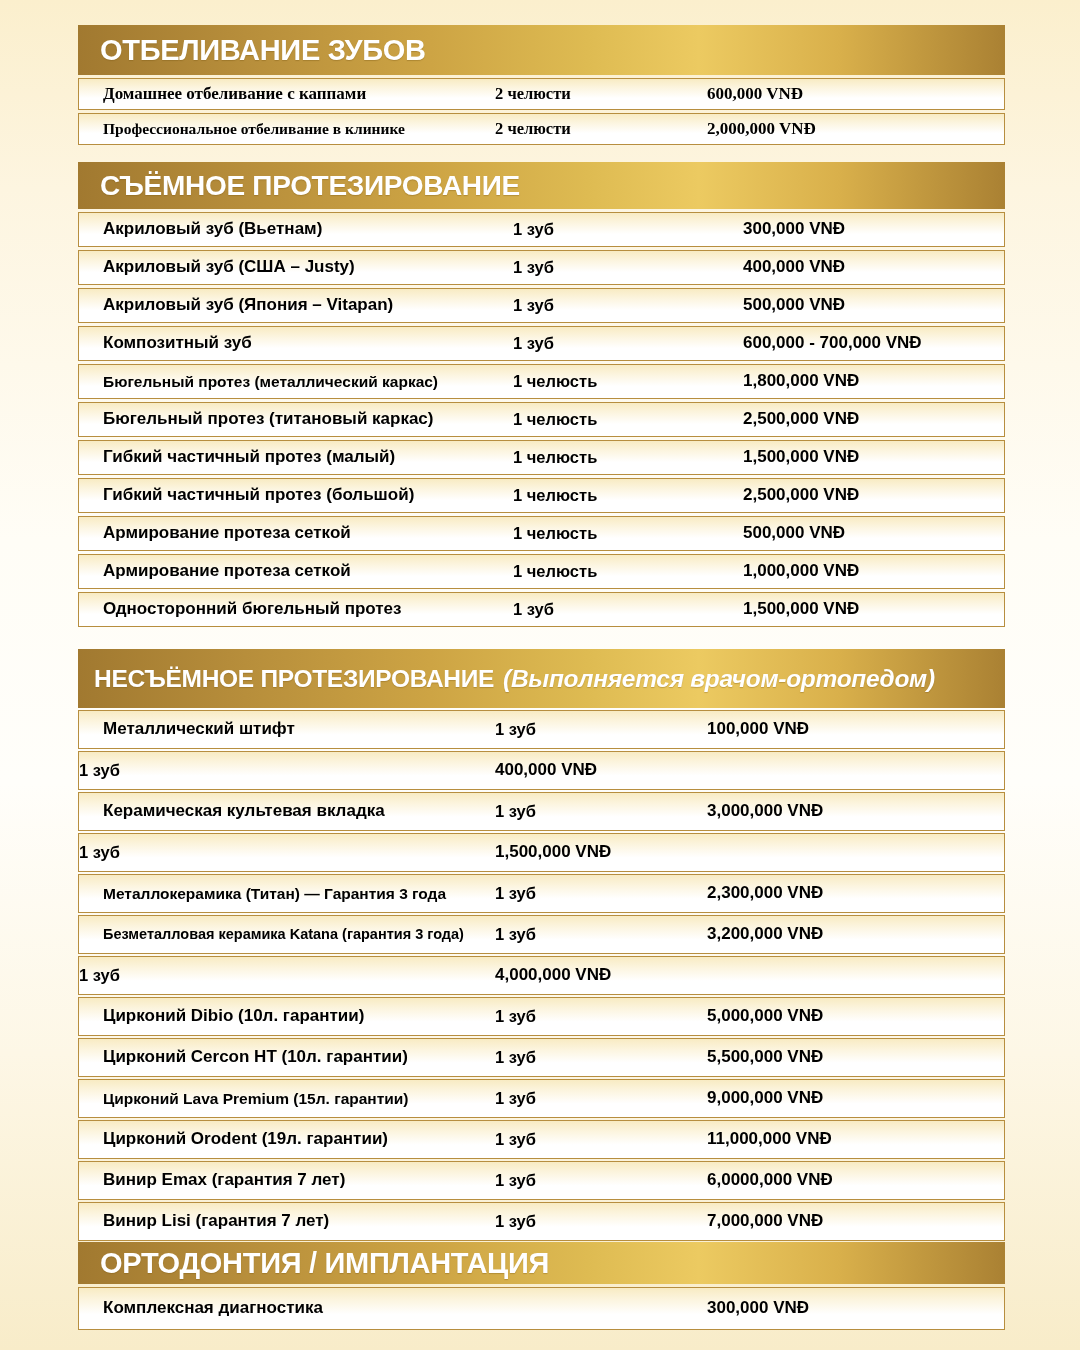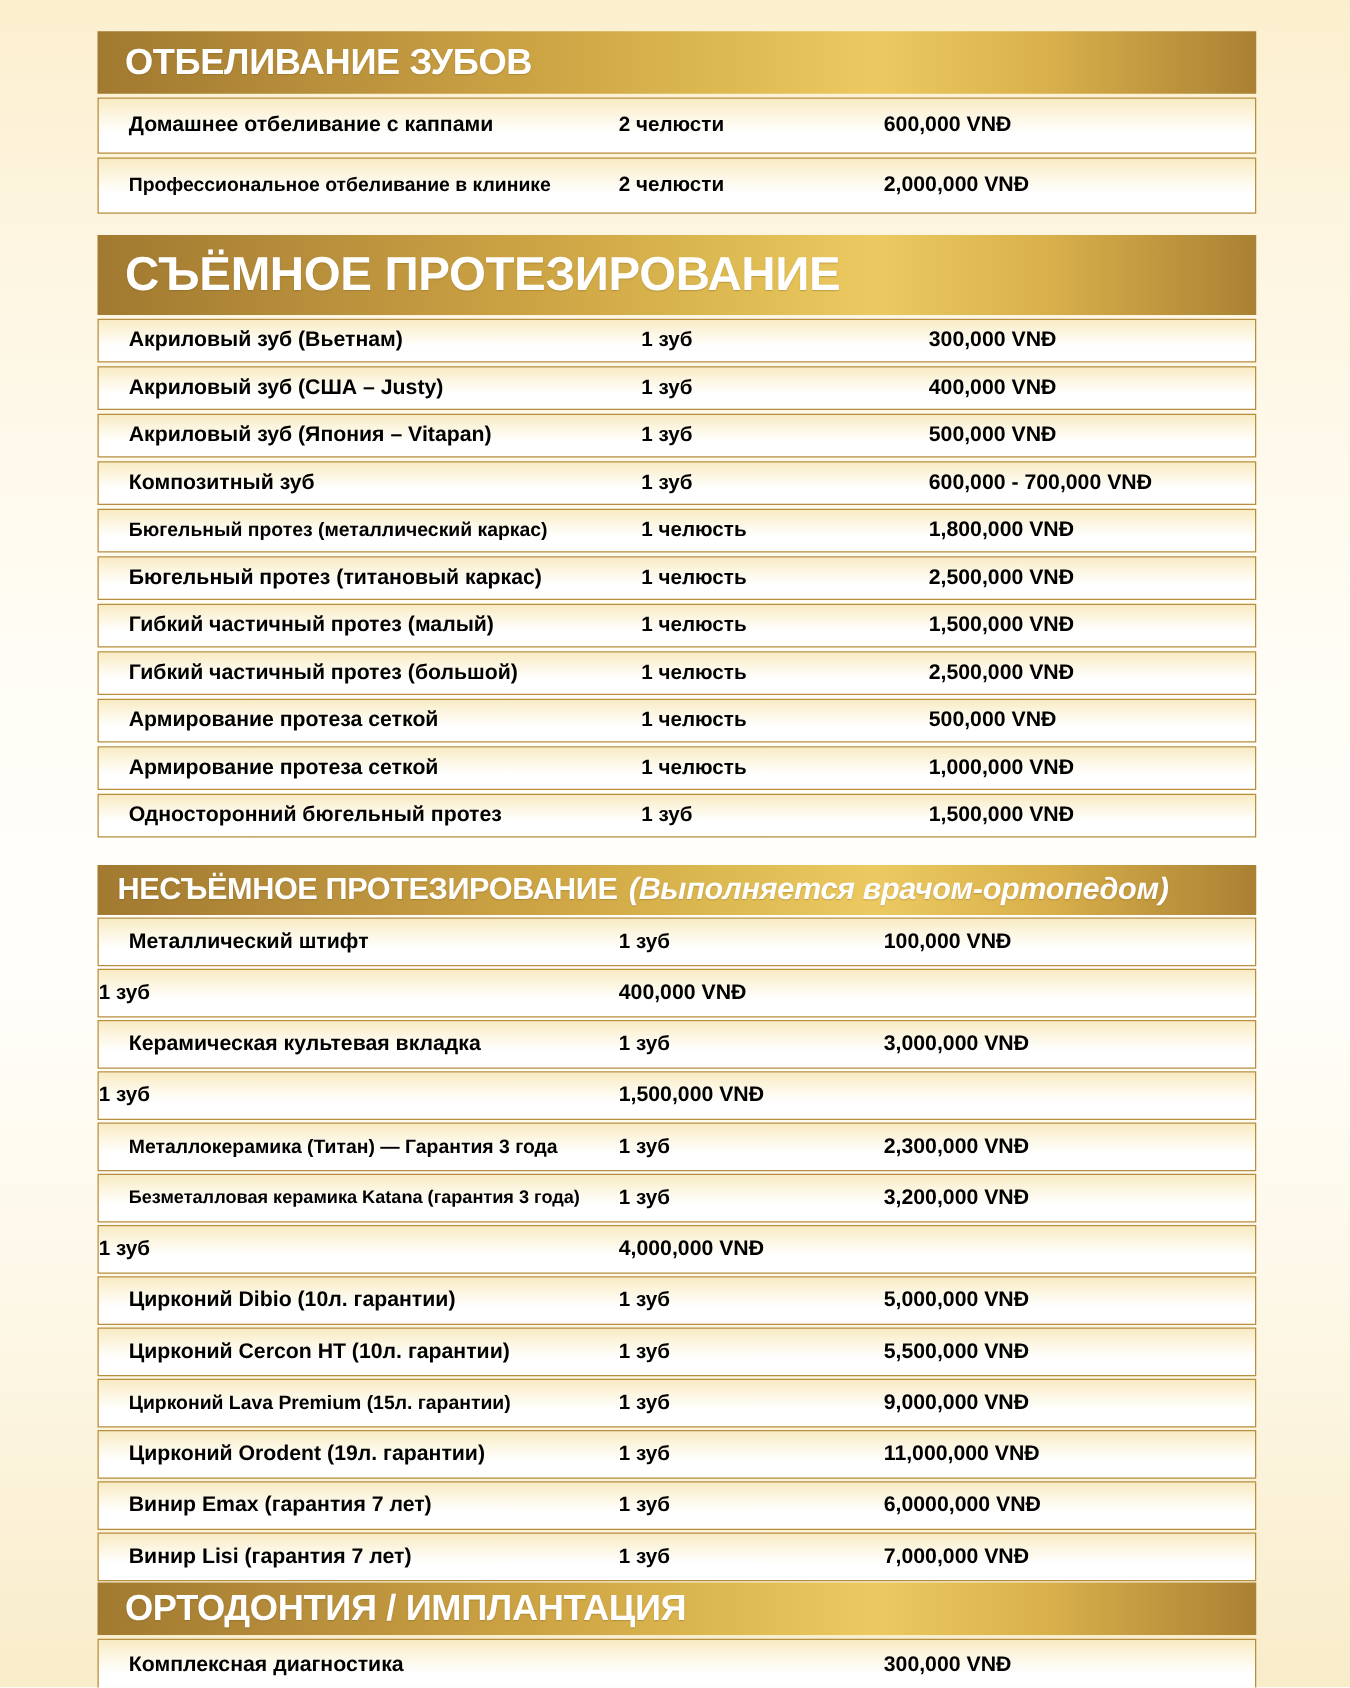--- a/index.html
+++ b/index.html
@@ -38,37 +38,37 @@
       #a17930 0%, #b78e3b 18%, #cda444 38%, #debb52 55%,
       #ecca61 67%, #d9b04b 82%, #aa8133 100%);
     color: #ffffff;
     font-weight: bold;
     letter-spacing: -0.3px;
     display: flex;
     align-items: center;
     text-shadow: 0 1px 1px rgba(120,85,20,0.35);
   }
   .section-whitening .sec-header { height: 50px; font-size: 29px; padding-left: 22px; }
-  .section-removable .sec-header { height: 64px; font-size: 38px; padding-left: 22px; }
-  .section-fixed     .sec-header { height: 40px; font-size: 24.5px; padding-left: 16px; }
+  .section-removable .sec-header { height: 47px; font-size: 28px; padding-left: 22px; }
+  .section-fixed     .sec-header { height: 59px; font-size: 24.5px; padding-left: 16px; }
   .section-ortho     .sec-header { height: 42px; font-size: 29px; padding-left: 22px; }
   .sec-title { white-space: nowrap; }
   .sec-title-italic { font-style: italic; margin-left: 9px; white-space: nowrap; }
 
   .row {
     box-sizing: border-box;
     border: 1px solid #b78e3f;
     background: linear-gradient(180deg,
       #f8ebc3 0%, #fcf5e0 30%, #ffffff 64%, #ffffff 100%);
     display: grid;
     grid-template-columns: 416px 212px auto;
     align-items: center;
     margin-top: 3px;
   }
-  .section-whitening .row { height: 45px; }
+  .section-whitening .row { height: 32px; font-family: Liberation Serif, serif; }
   .section-removable .row { height: 35px; gap: 18px; }
   .section-fixed     .row { height: 39px; margin-top: 2px; }
   .section-ortho     .row { height: 43px; }
 
   .cell {
     font-weight: bold;
     color: #000000;
     line-height: 1.1;
     white-space: nowrap;
   }

